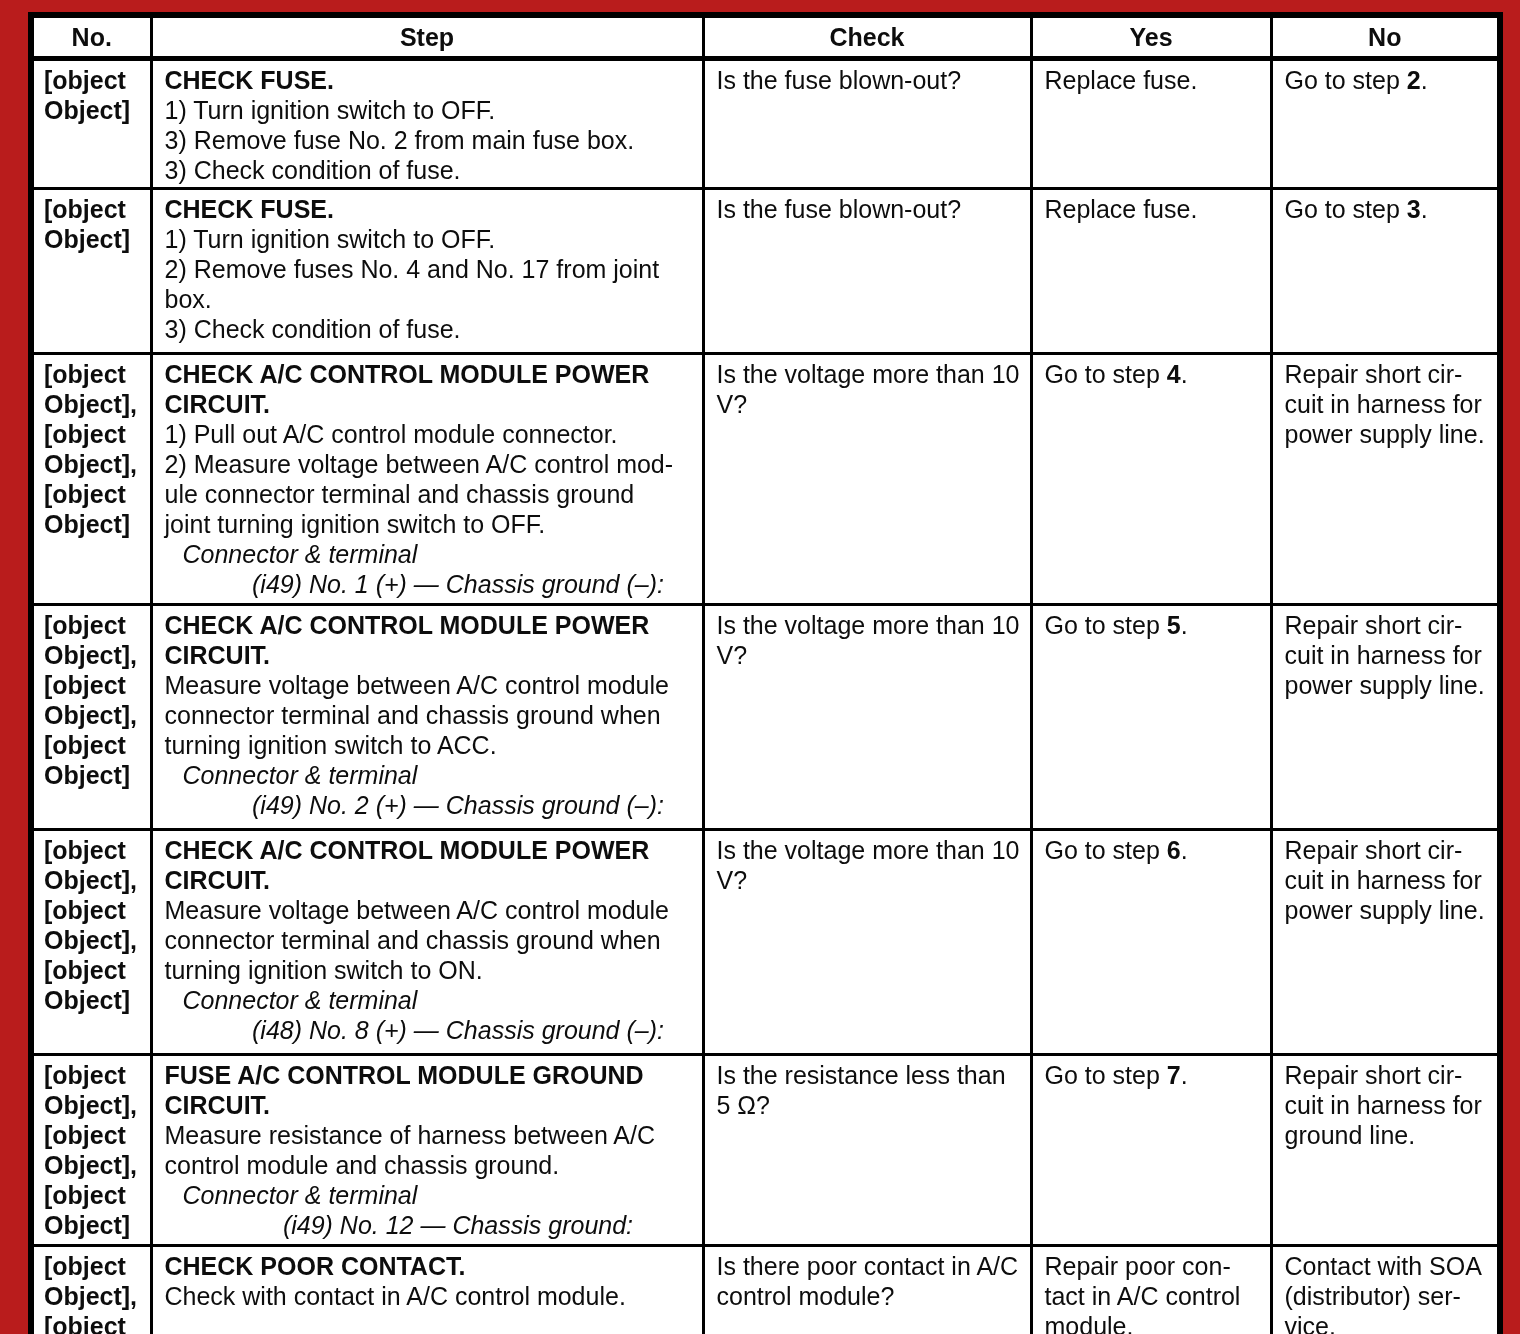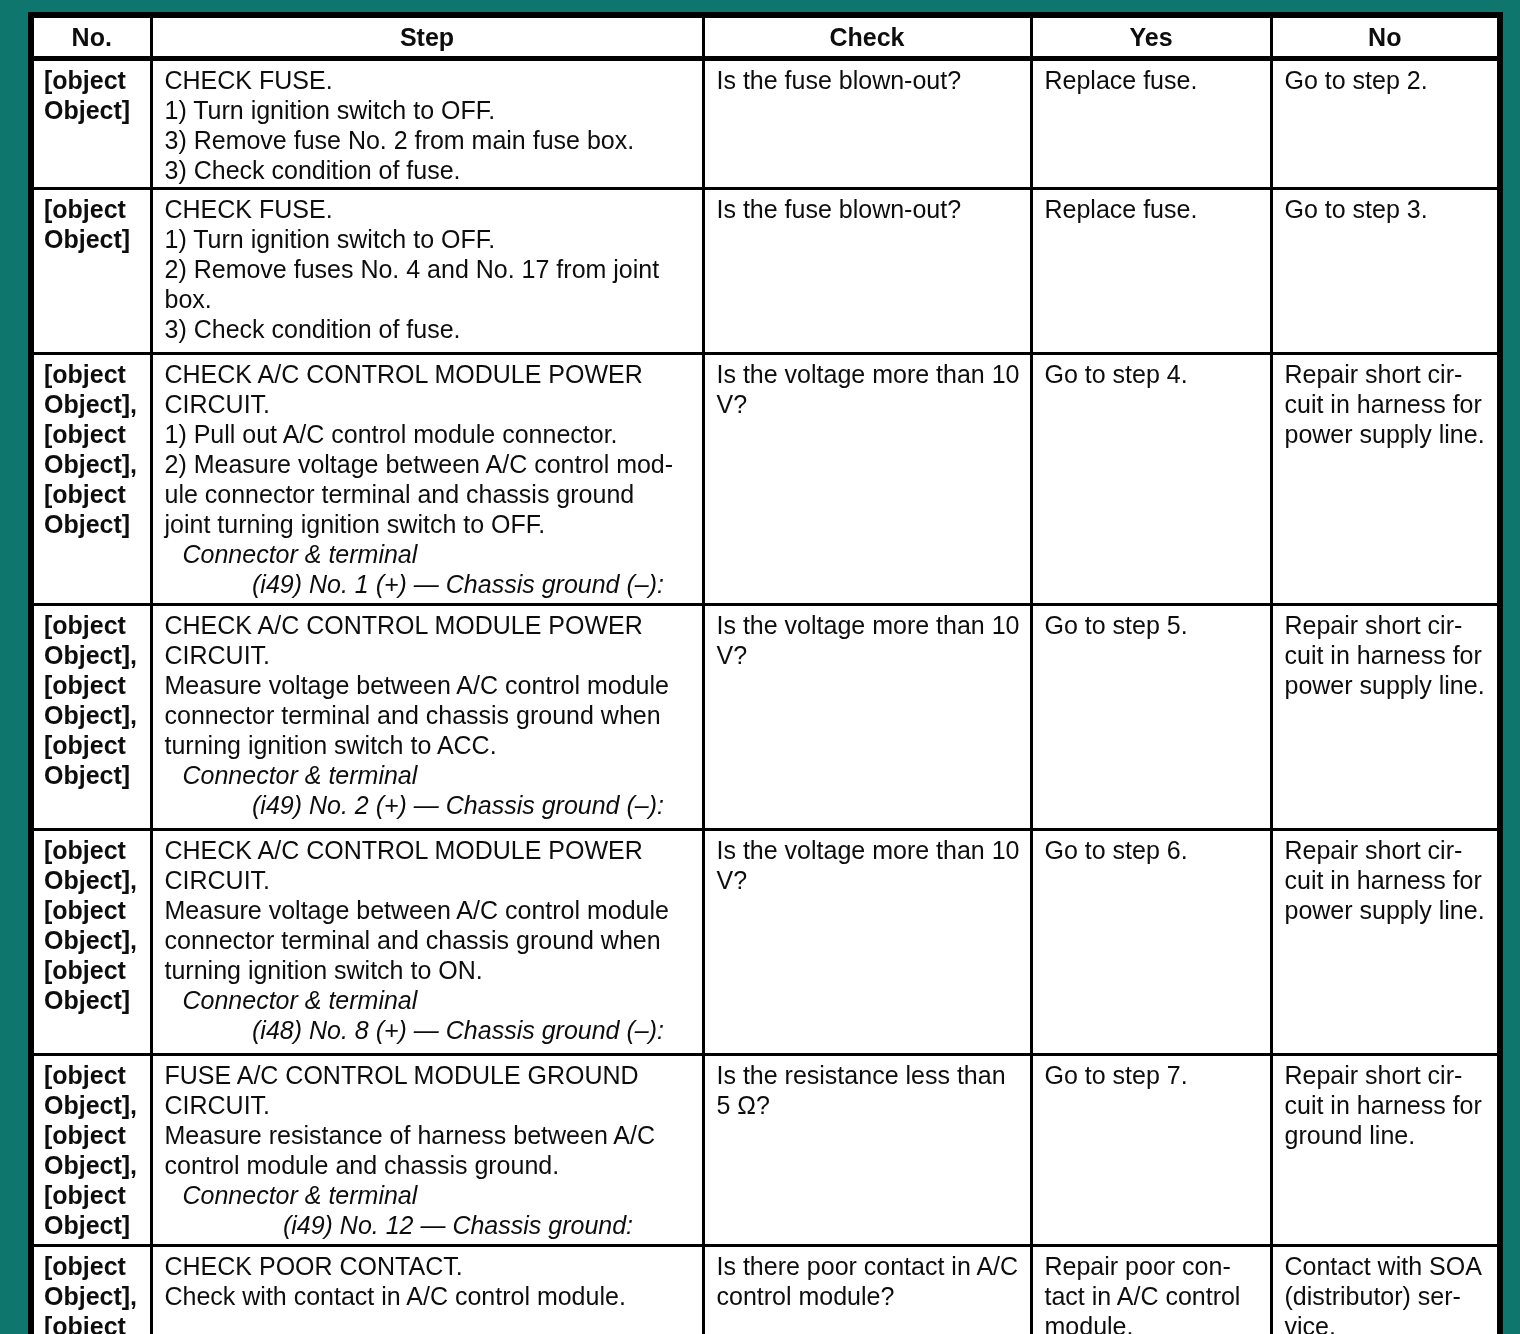--- a/index.html
+++ b/index.html
@@ -1,20 +1,20 @@
 <!DOCTYPE html>
 <html><head>
 <meta charset="utf-8">
 <style>
   html, body { margin: 0; padding: 0; }
   .page {
     position: relative;
     width: 1520px;
     height: 1334px;
-    background: #0f766e;
+    background: #b91c1c;
     font-family: "Liberation Sans", sans-serif;
     color: #0d0d0d;
   }
   table.diag {
     position: absolute;
     left: 28px;
     top: 12px;
     width: 1469px;
     border-collapse: collapse;
     table-layout: fixed;
@@ -48,21 +48,21 @@
   .row-2 td { height: 244px; }
   .row-3 td { height: 218px; }
   .row-4 td { height: 218px; }
   .row-5 td { height: 184px; }
   .row-6 td { height: 92px; }
 
   .line { white-space: normal; }
   .ind1 { padding-left: 18px; }
   .ind2 { padding-left: 52px; text-align: center; }
   .s-n  { font-weight: normal; font-style: normal; }
-  .s-b  { font-weight: normal; }
+  .s-b  { font-weight: bold; }
   .s-bi { font-weight: normal; font-style: italic; }
 </style>
 </head>
 <body>
 
 <div class="page">
   <table class="diag">
     <colgroup>
       <col class="c-no">
         <col class="c-step">

